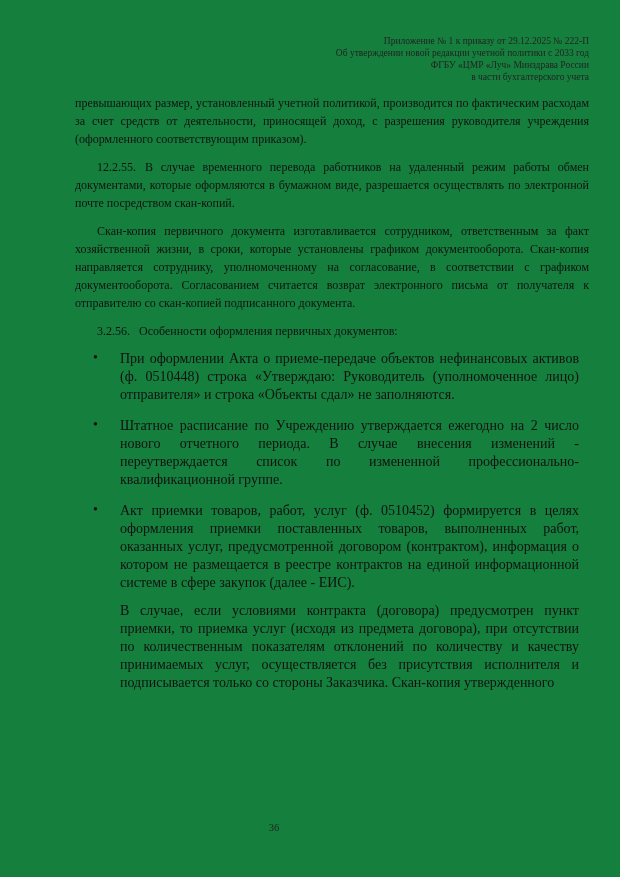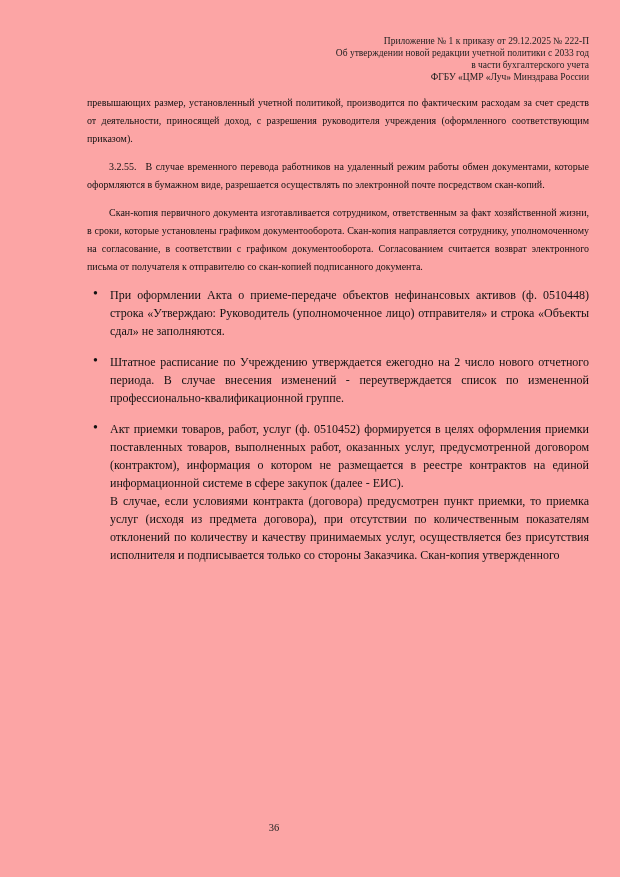--- a/index.html
+++ b/index.html
@@ -5,44 +5,44 @@
 <style>
   html, body {
     margin: 0;
     padding: 0;
     background: #ffffff;
   }
   .page {
     position: relative;
     width: 620px;
     height: 877px;
-    background: #fca5a5;
+    background: #15803d;
     color: #111111;
     font-family: "Liberation Serif", "DejaVu Serif", serif;
     overflow: hidden;
     box-sizing: border-box;
   }
   .content {
     position: absolute;
     top: 35px;
     left: 75px;
     width: 514px;
   }
   .doc-header {
     text-align: right;
     font-size: 9.5px;
     line-height: 12px;
     margin-bottom: 11px;
     color: #222222;
   }
   .para {
-    font-size: 10px;
+    font-size: 12px;
     line-height: 18px;
     text-align: justify;
-    margin: 0 0 10px 12px;
+    margin: 0 0 10px 0;
   }
   .para.indent {
     text-indent: 22px;
   }
   .pnum {
     padding-right: 9px;
   }
   .bullet-list {
     margin: 0;
     padding: 0;
@@ -53,56 +53,57 @@
     margin: 0 0 13px 0;
   }
   .bullet-dot {
     position: absolute;
     left: 18px;
     top: -1px;
     font-size: 14px;
     line-height: 18px;
   }
   .bullet-text {
-    font-size: 12px;
+    font-size: 14px;
     line-height: 18px;
     text-align: justify;
-    margin: 0;
+    margin: 10px;
   }
   .page-number {
     position: absolute;
     top: 822px;
     left: 0;
     width: 548px;
     text-align: center;
     font-size: 10.5px;
     color: #222222;
   }
 </style>
 </head>
 <body>
 
 <div class="page">
   <div class="content">
 
     <div class="doc-header">
       <div>Приложение № 1 к приказу от 29.12.2025 № 222-П</div>
       <div>Об утверждении новой редакции учетной политики с 2033 год</div>
+      <div>ФГБУ «ЦМР «Луч» Минздрава России</div>
       <div>в части бухгалтерского учета</div>
-      <div>ФГБУ «ЦМР «Луч» Минздрава России</div>
     </div>
 
     <p class="para">превышающих размер, установленный учетной политикой, производится по фактическим расходам за счет средств от деятельности, приносящей доход, с разрешения руководителя учреждения (оформленного соответствующим приказом).</p>
 
 
-    <p class="para indent"><span class="pnum">3.2.55.</span><span>В случае временного перевода работников на удаленный режим работы обмен документами, которые оформляются в бумажном виде, разрешается осуществлять по электронной почте посредством скан-копий.</span></p>
+    <p class="para indent"><span class="pnum">12.2.55.</span><span>В случае временного перевода работников на удаленный режим работы обмен документами, которые оформляются в бумажном виде, разрешается осуществлять по электронной почте посредством скан-копий.</span></p>
 
     <p class="para indent">Скан-копия первичного документа изготавливается сотрудником, ответственным за факт хозяйственной жизни, в сроки, которые установлены графиком документооборота. Скан-копия направляется сотруднику, уполномоченному на согласование, в соответствии с графиком документооборота. Согласованием считается возврат электронного письма от получателя к отправителю со скан-копией подписанного документа.</p>
 
 
+    <p class="para indent"><span class="pnum">3.2.56.</span><span>Особенности оформления первичных документов:</span></p>
 
     <div class="bullet-list">
 
       <div class="bullet-item">
         <span class="bullet-dot">•</span>
         <p class="bullet-text">При оформлении Акта о приеме-передаче объектов нефинансовых активов (ф. 0510448) строка «Утверждаю: Руководитель (уполномоченное лицо) отправителя» и строка «Объекты сдал» не заполняются.</p>
       </div>
 
       <div class="bullet-item">
         <span class="bullet-dot">•</span>

